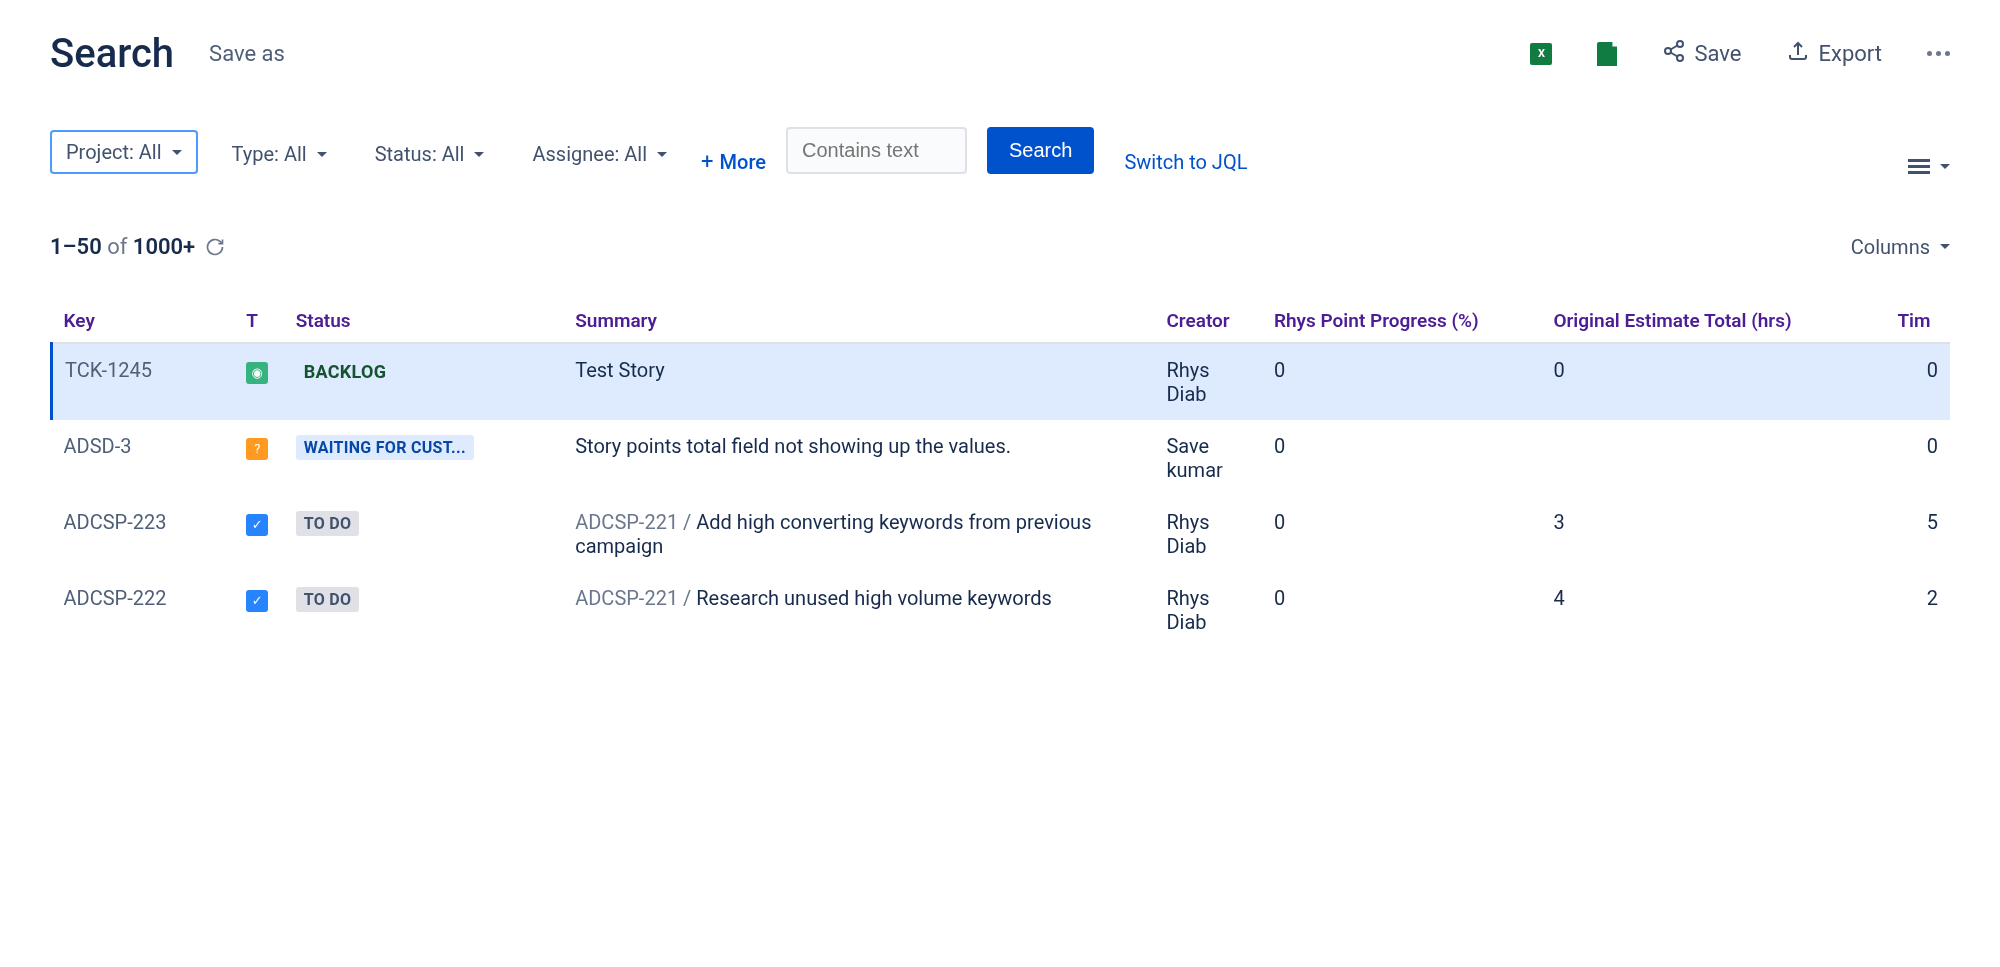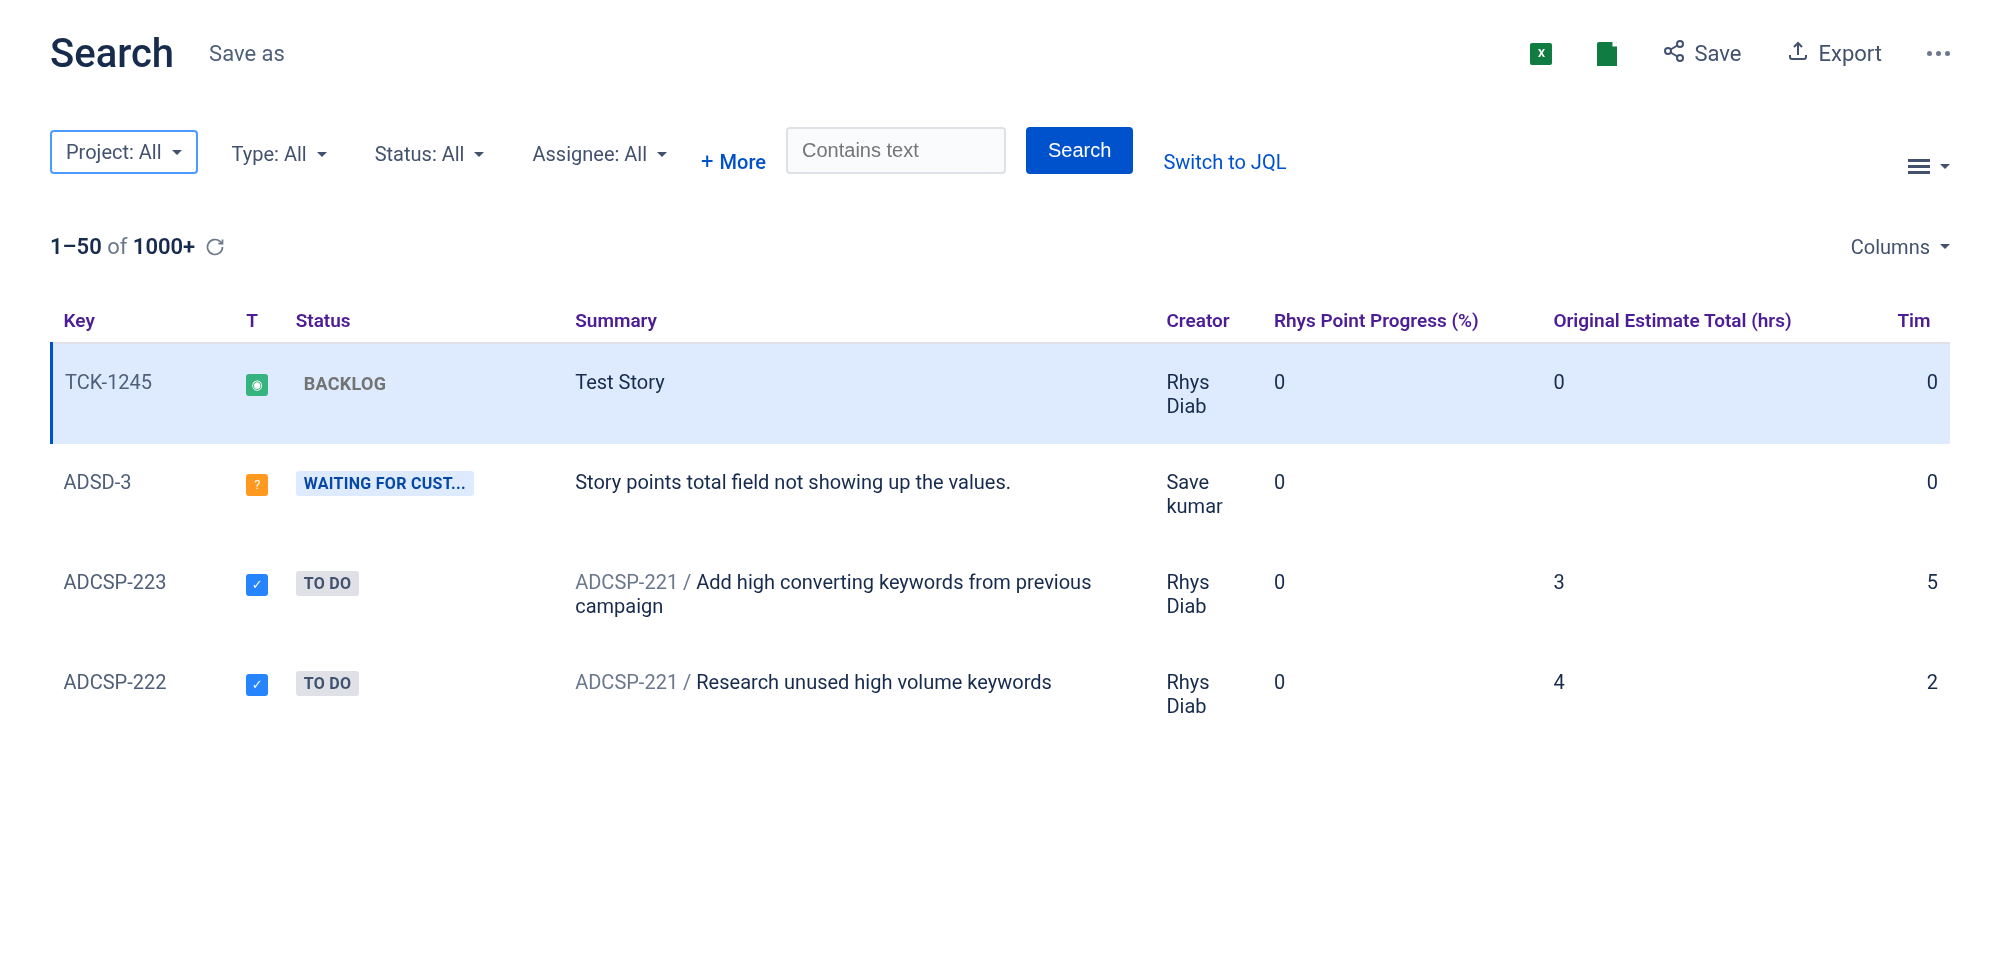--- a/index.html
+++ b/index.html
@@ -134,21 +134,21 @@
     .plus-icon {
       font-size: 22px;
       font-weight: 400;
     }
     .text-input {
       border: 2px solid #DFE1E6;
       border-radius: 4px;
       padding: 10px 14px;
       font-size: 20px;
       color: #6B778C;
-      width: 220px;
+      width: 181px;
       background: #FAFBFC;
     }
     .search-btn {
       background: #0052CC;
       color: white;
       border: none;
       border-radius: 4px;
       padding: 12px 22px;
       font-size: 20px;
       font-weight: 500;
@@ -216,21 +216,21 @@
     }
     th {
       text-align: left;
       font-weight: 600;
       font-size: 19px;
       color: #4c1d95;
       padding: 10px 12px;
       border-bottom: 2px solid #DFE1E6;
     }
     td {
-      padding: 26px 12px;
+      padding: 14px 12px;
       font-size: 20px;
       color: #172B4D;
       vertical-align: top;
     }
     tbody tr.selected {
       background: #DEEBFF;
       border-left: 3px solid #0052CC;
     }
     .key-cell {
       color: #505F79;
@@ -251,21 +251,21 @@
     .type-task { background: #2684FF; }
     .status-lozenge {
       display: inline-block;
       padding: 3px 8px;
       border-radius: 3px;
       font-size: 16px;
       font-weight: 700;
       letter-spacing: 0.3px;
     }
     .status-backlog {
-      color: #737373;
+      color: #14532d;
       font-weight: 700;
       font-size: 18px;
     }
     .status-waiting {
       background: #DEEBFF;
       color: #0747A6;
     }
     .status-todo {
       background: #DFE1E6;
       color: #42526E;

